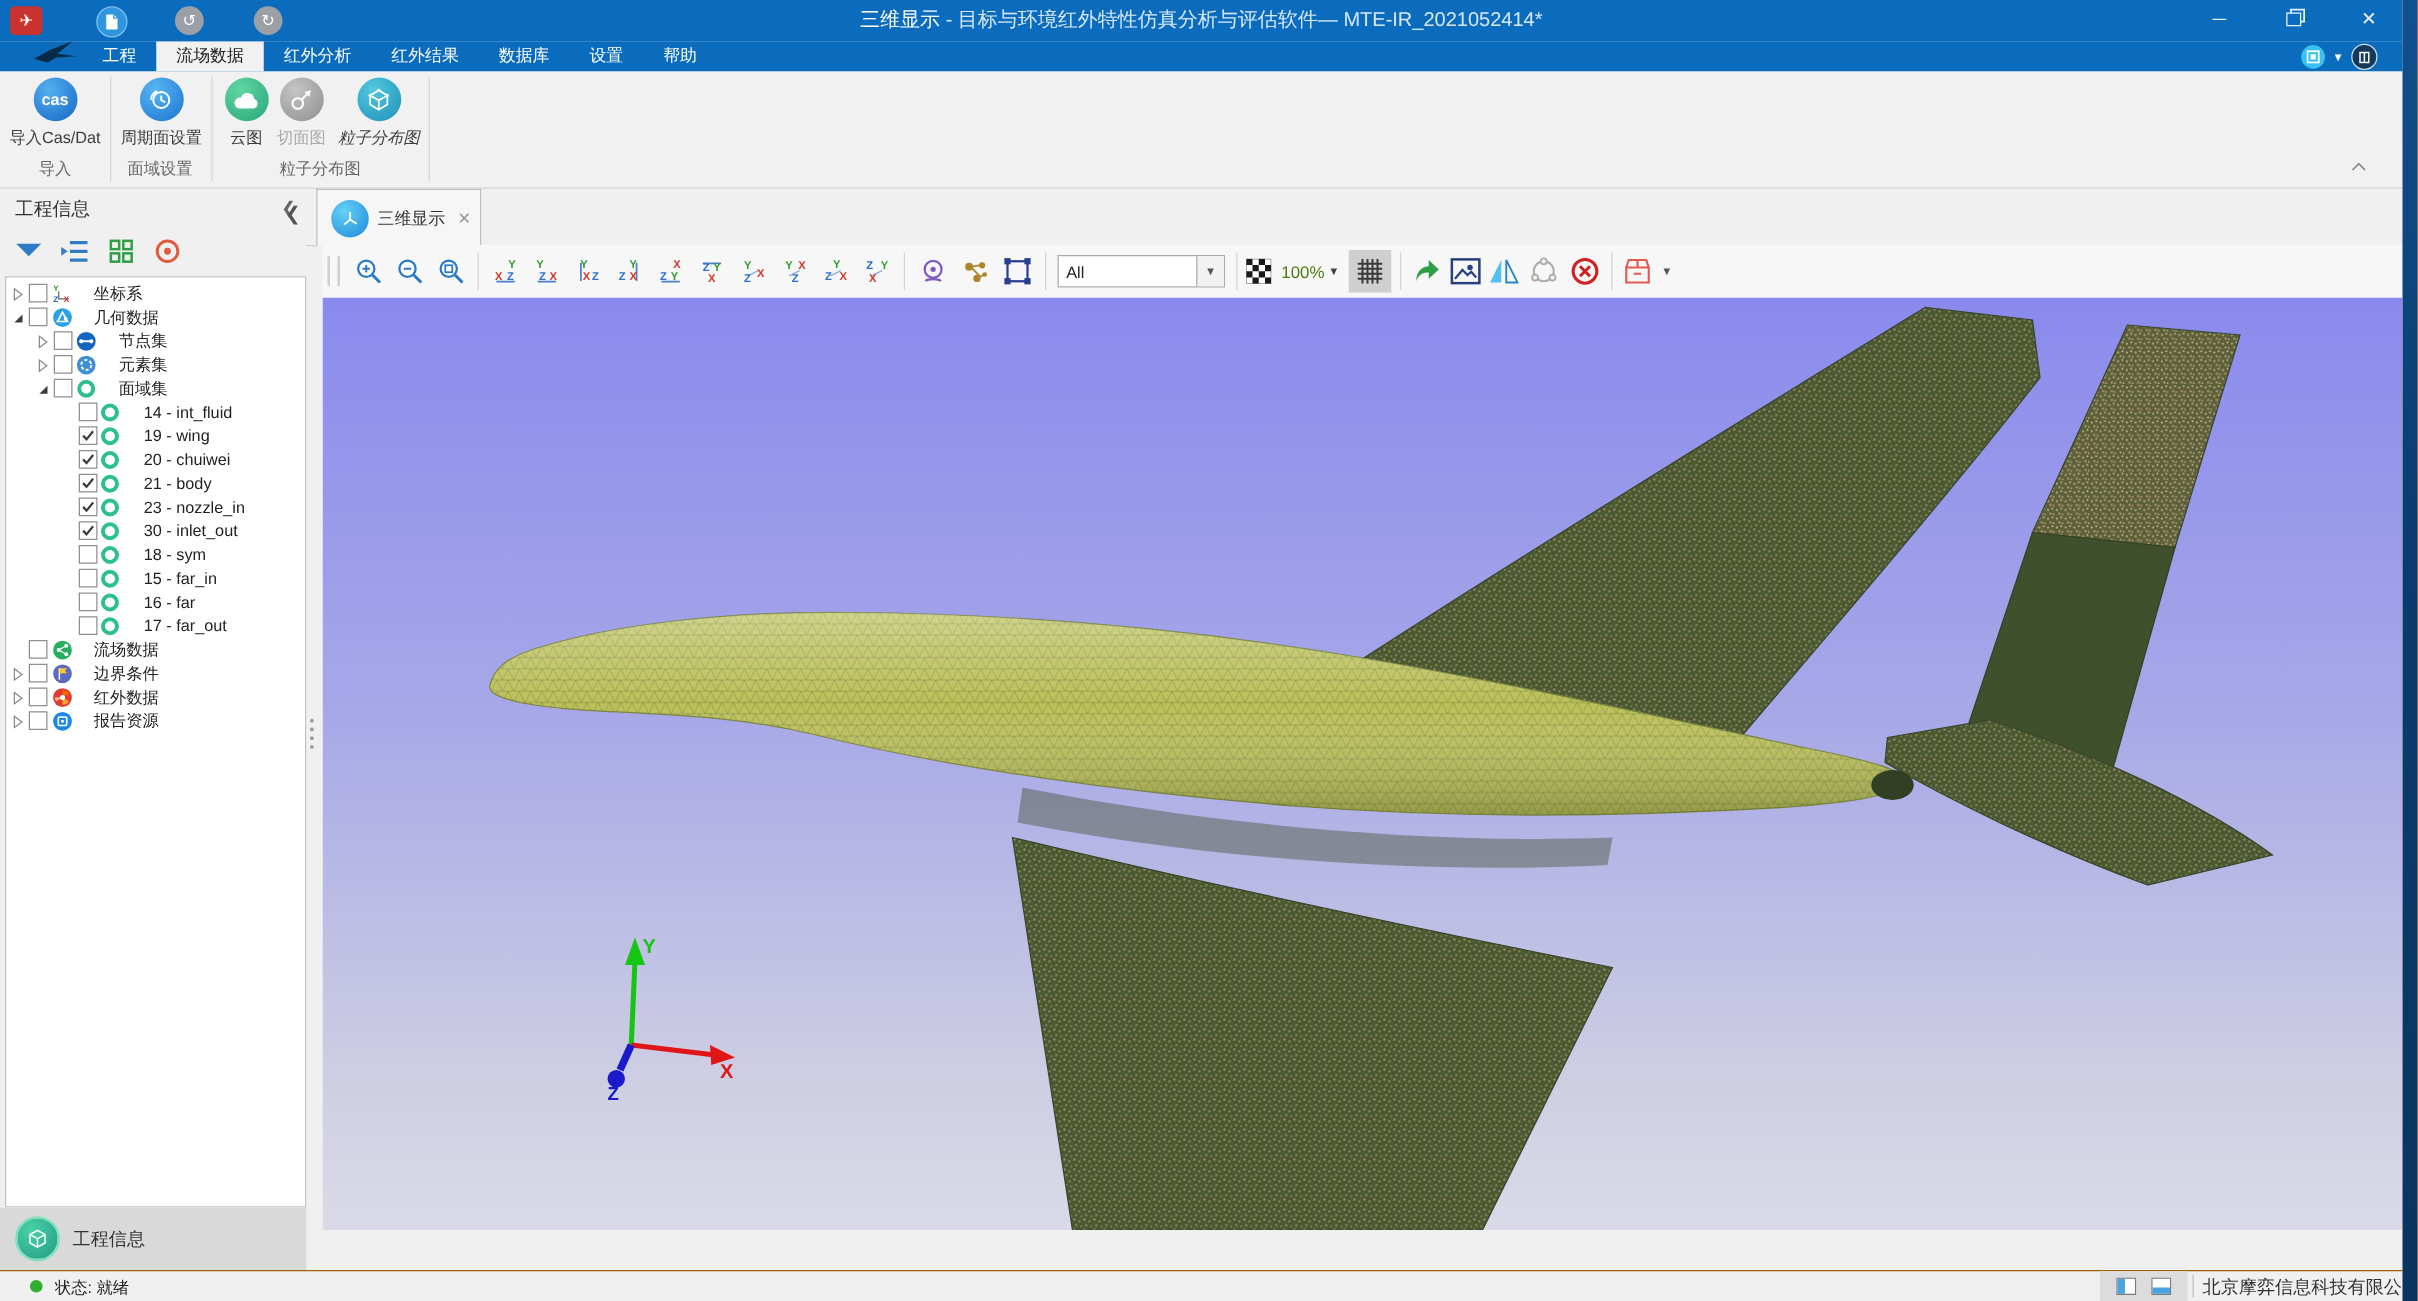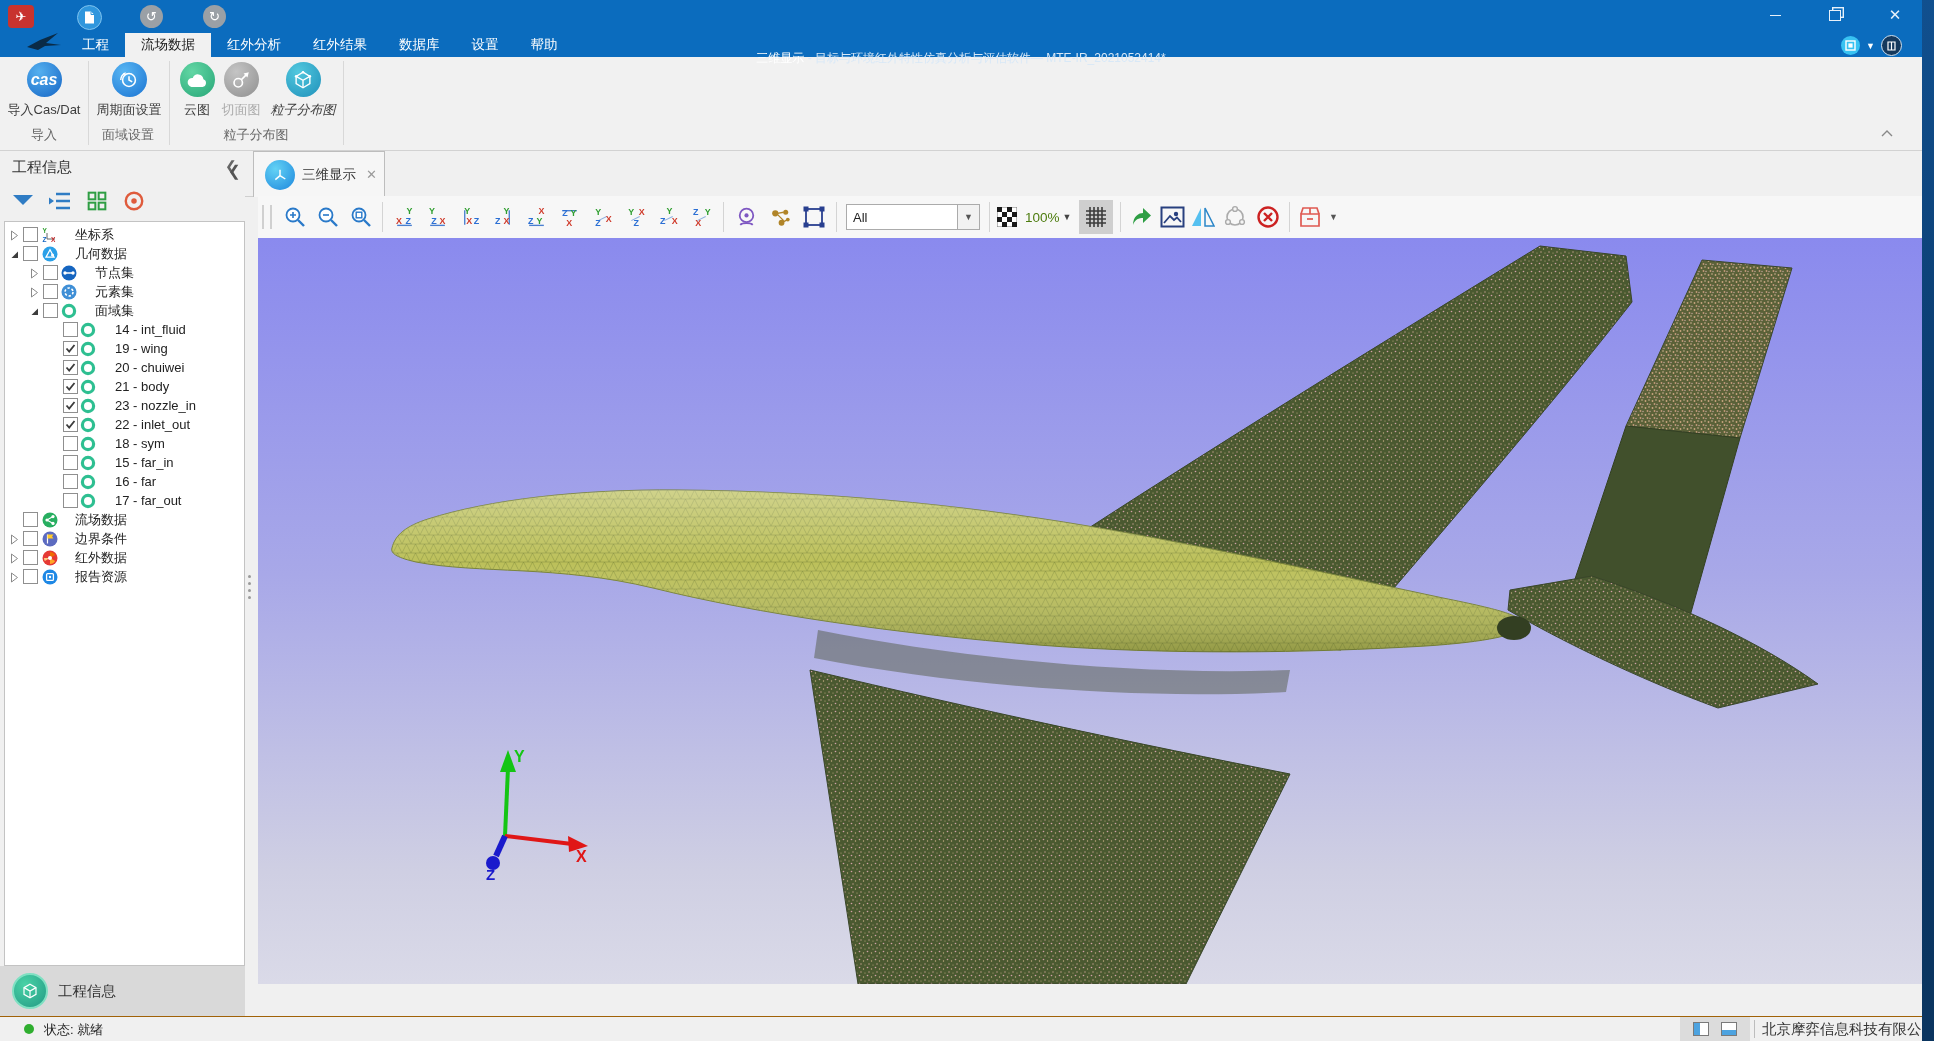--- a/index.html
+++ b/index.html
@@ -10,21 +10,21 @@
   #desktop-strip{position:absolute;right:0;top:0;width:12px;height:100%;
         background:linear-gradient(160deg,#11508f 0%,#0b3c6f 40%,#0a345f 100%);z-index:60;}
   
   #titlebar{position:absolute;left:0;top:0;width:1922px;height:33px;background:#0b6cbe;z-index:50;}
   .qa-btn{position:absolute;top:5px;width:26px;height:23px;border-radius:4px;display:flex;align-items:center;justify-content:center;}
   #app-btn{left:8px;background:#c8332f;color:#fff;font-size:13px;}
   .qa-circle{position:absolute;top:5px;width:23px;height:23px;border-radius:50%;display:flex;align-items:center;justify-content:center;color:#fff;font-size:13px;}
   #qa-new{left:77px;background:#2f96dd;border:1px solid #7fc3ef;}
   #qa-undo{left:140px;background:#9aa0a6;}
   #qa-redo{left:203px;background:#9aa0a6;}
-  #title-text{position:absolute;left:0;right:0;top:0;height:33px;line-height:33px;text-align:center;font-size:12px;color:#d8e8f7;white-space:nowrap;margin-top:42px;}
+  #title-text{position:absolute;left:0;right:0;top:0;height:33px;line-height:33px;text-align:center;font-size:16px;color:#d8e8f7;white-space:nowrap;}
   #title-text .doc{color:#ffffff;}
   .win-btn{position:absolute;top:0;width:46px;height:30px;display:flex;align-items:center;justify-content:center;color:#e8f1fa;}
   #btn-min{left:1752px;} #btn-max{left:1812px;} #btn-close{left:1872px;font-size:15px;}
   #btn-min i{display:block;width:11px;height:0;border-top:1.6px solid #e8f1fa;}
   #btn-max i{display:block;width:10px;height:9px;border:1.4px solid #e8f1fa;box-shadow:3px -3px 0 -1.4px #0b6cbe,3px -3px 0 0 #e8f1fa;}
   
   #menubar{position:absolute;left:0;top:33px;width:1922px;height:24px;background:#0b6cbe;z-index:49;}
   #app-logo{position:absolute;left:24px;top:-4px;}
   #menu-tabs{position:absolute;left:66px;top:0;height:24px;display:flex;}
   .menu-tab{height:24px;line-height:24px;padding:0 16px;font-size:13.5px;color:#fff;cursor:default;}
@@ -152,21 +152,21 @@
             <path d="M1,1 H8 V9 H1 Z M4.5,1 V9" fill="none" stroke="#fff" stroke-width="1.2"></path>
           </svg>
       </div>
     </div>
   </div>
 
   <div id="ribbon">
     <div id="ribbon-buttons">
         <div class="ribbon-btn" style="left: -2px; width: 92px;">
           <div class="ribbon-circle" style="background: radial-gradient(circle at 35% 28%, rgb(85, 176, 239), rgb(21, 101, 197));">
-            <span style="color:#fff;font-style:italic;font-size:16px;font-weight:bold">cas</span>
+            <span style="color:#fff;font-size:13px;font-weight:bold">cas</span>
           </div>
           <div class="ribbon-label">导入Cas/Dat</div>
         </div>
         <div class="ribbon-btn" style="left: 83px; width: 92px;">
           <div class="ribbon-circle" style="background: radial-gradient(circle at 35% 28%, rgb(88, 182, 243), rgb(26, 115, 210));">
             <svg width="22" height="22" viewBox="0 0 24 24">
               <circle cx="12" cy="12" r="7" fill="none" stroke="#fff" stroke-width="1.7"></circle>
               <path d="M12,8 V12 L15.5,14" fill="none" stroke="#fff" stroke-width="1.7"></path>
               <path d="M3,12 A9,9 0 0 1 7,4.8" fill="none" stroke="#fff" stroke-width="1.5"></path>
               <polygon points="8.5,3.5 5.5,4.5 7.8,7" fill="#fff"></polygon>
@@ -366,21 +366,21 @@
         </div>
         <div class="tree-row" style="top: 193px;">
           <span class="tree-check" style="left: 58px;">
             <svg width="11" height="11" viewBox="0 0 11 11">
               <path d="M1.5,5.5 L4.2,8.5 L9.5,2" fill="none" stroke="#3c3c3c" stroke-width="1.8"></path>
             </svg>
           </span>
           <span class="tree-icon" style="left: 75px;"><svg width="16" height="16" viewBox="0 0 16 16">
               <circle cx="8" cy="8" r="5.6" fill="none" stroke="#2ebf91" stroke-width="3.2"></circle>
             </svg></span>
-          <span class="tree-label" style="left: 110px;">22 - inlet_out</span>
+          <span class="tree-label" style="left: 110px;">30 - inlet_out</span>
         </div>
         <div class="tree-row" style="top: 212px;">
           <span class="tree-check" style="left: 58px;"></span>
           <span class="tree-icon" style="left: 75px;"><svg width="16" height="16" viewBox="0 0 16 16">
               <circle cx="8" cy="8" r="5.6" fill="none" stroke="#2ebf91" stroke-width="3.2"></circle>
             </svg></span>
           <span class="tree-label" style="left: 110px;">18 - sym</span>
         </div>
         <div class="tree-row" style="top: 231px;">
           <span class="tree-check" style="left: 58px;"></span>

